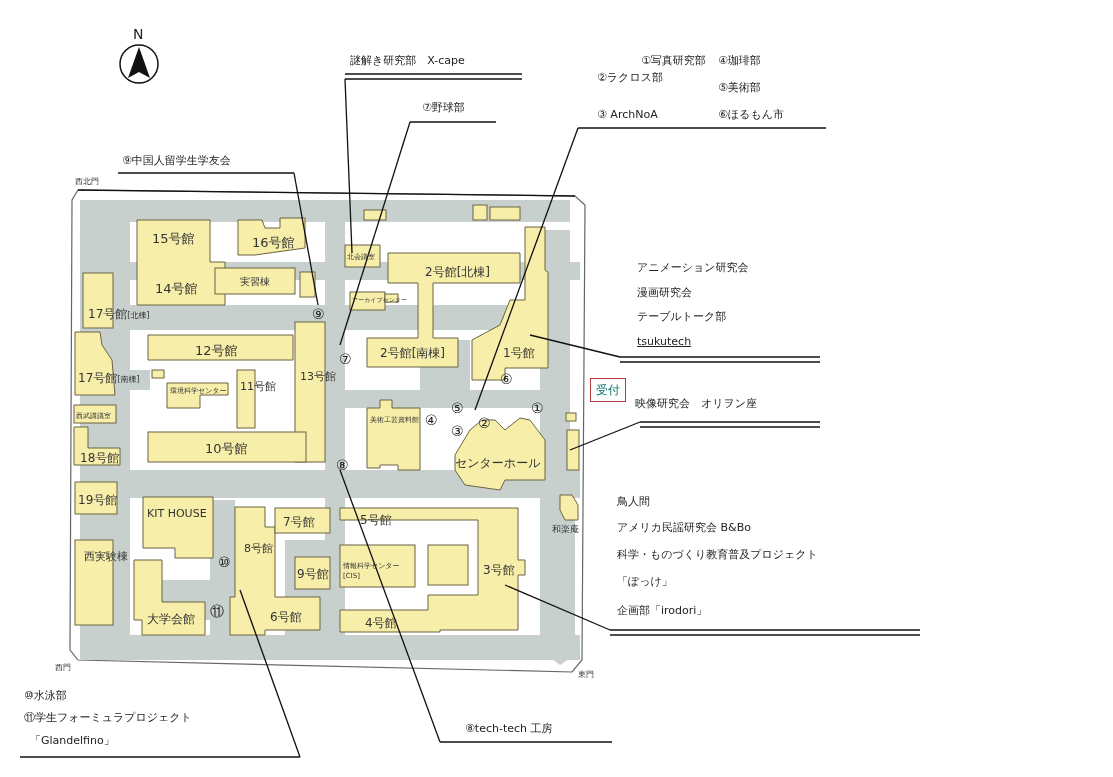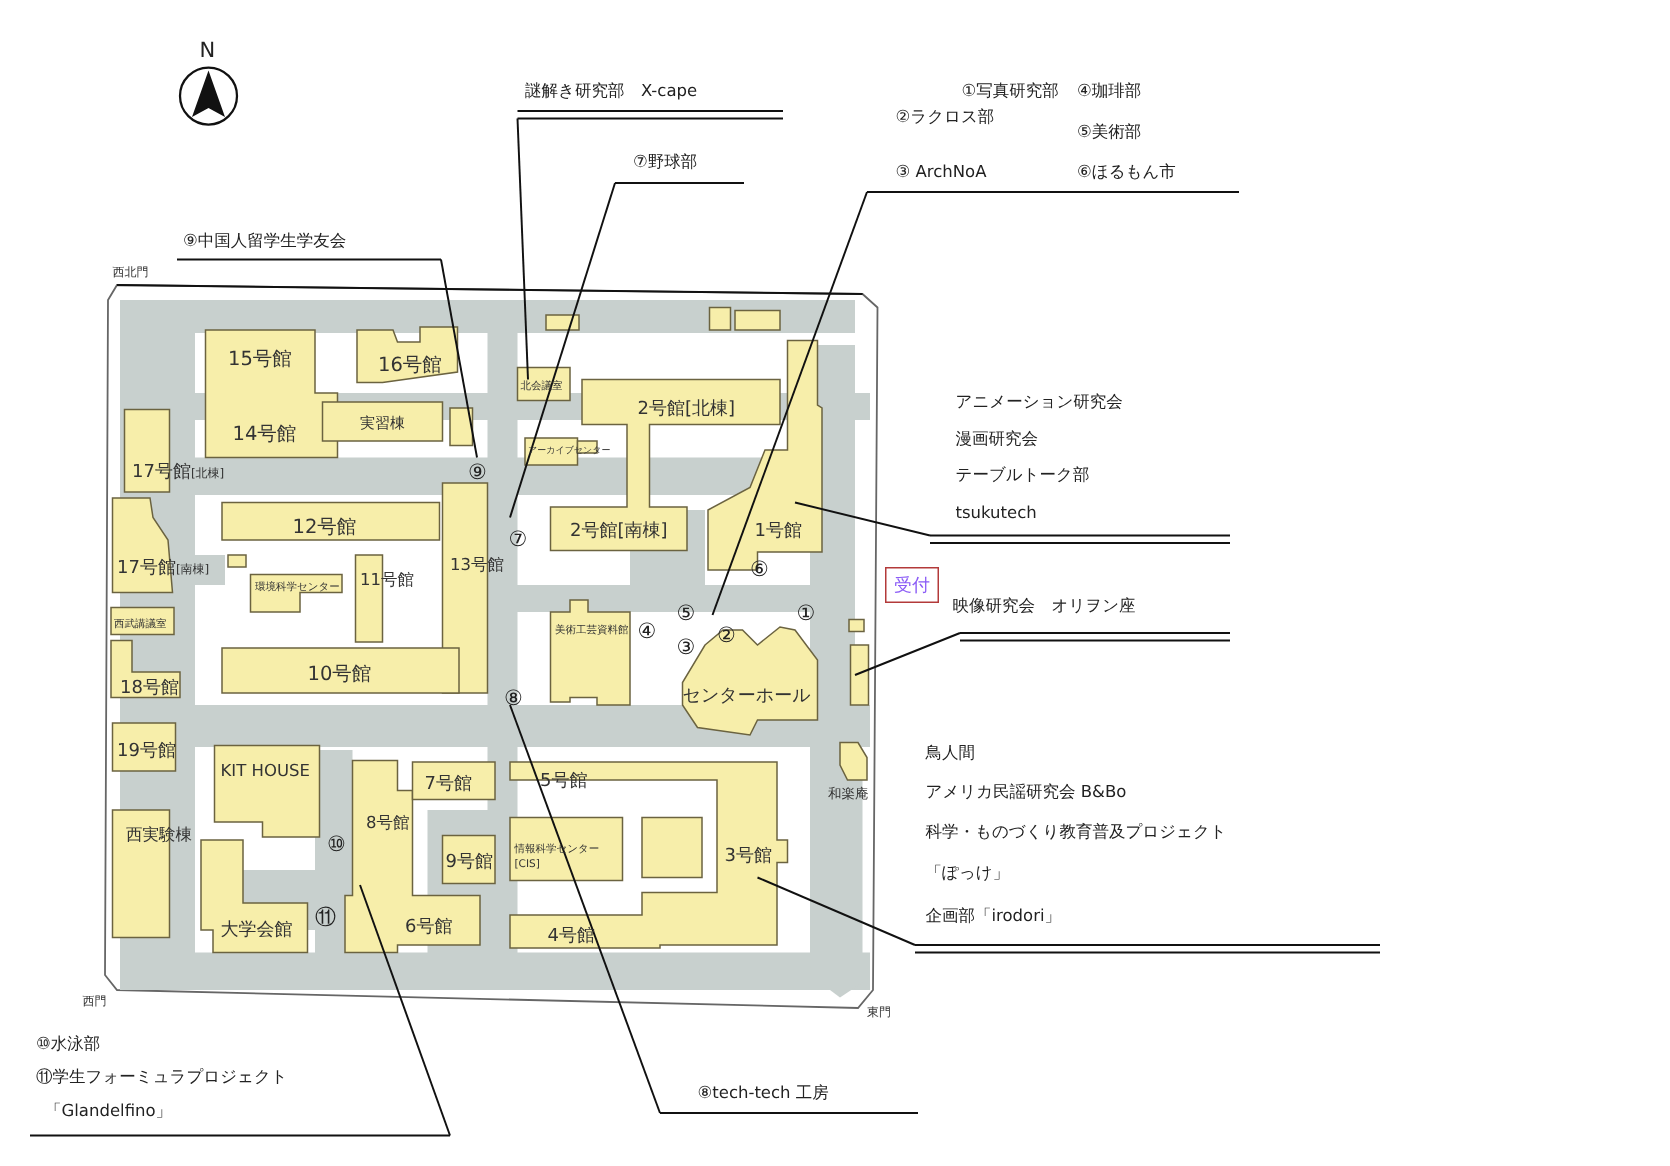--- a/index.html
+++ b/index.html
@@ -2,21 +2,21 @@
 <html><head>
 <meta charset="utf-8">
 <style>
   html, body { margin:0; padding:0; background:#ffffff; }
   body { width:1113px; height:777px; position:relative; overflow:hidden;
          font-family: "DejaVu Sans", "Liberation Sans", sans-serif; color:#222; }
   #map { position:absolute; left:0; top:0; }
   .lbl { position:absolute; font-size:11px; color:#222; white-space:nowrap; line-height:1; }
   .bldg-text { font-family:"DejaVu Sans", sans-serif; fill:#333; }
   .reception { position:absolute; left:590px; top:378px; width:34px; height:22px;
-     border:1.5px solid #b33a3a; font-size:12px; display:flex; align-items:center; justify-content:center; color:#8b5cf6; background:#fff; }
+     border:1.5px solid #b33a3a; font-size:12px; display:flex; align-items:center; justify-content:center; color:#0f766e; background:#fff; }
   .compass-n { position:absolute; left:133px; top:26px; font-size:14px; }
 </style>
 </head>
 <body>
 
 <svg id="map" width="1113" height="777" viewBox="0 0 1113 777">
 
   <polygon points="78,190 575,196 585,205 582,660 572,672 78,660 70,650 72,200" fill="#ffffff" stroke="#666" stroke-width="1.2"></polygon>
 
   <g fill="#c8d0ce">
@@ -176,21 +176,21 @@
 <div class="lbl" style="left:597px;top:55px;margin-left:44px;">①写真研究部</div>
 <div class="lbl" style="left:597px;top:72px;">②ラクロス部</div>
 <div class="lbl" style="left:597px;top:109px;">③ ArchNoA</div>
 <div class="lbl" style="left:718px;top:55px;">④珈琲部</div>
 <div class="lbl" style="left:718px;top:82px;">⑤美術部</div>
 <div class="lbl" style="left:718px;top:109px;">⑥ほるもん市</div>
 
 <div class="lbl" style="left:637px;top:262px;">アニメーション研究会</div>
 <div class="lbl" style="left:637px;top:287px;">漫画研究会</div>
 <div class="lbl" style="left:637px;top:311px;">テーブルトーク部</div>
-<div class="lbl" style="left:637px;top:336px;">tsukutech</div>
+<div class="lbl" style="left:637px;top:336px;text-decoration:underline;">tsukutech</div>
 
 <div class="lbl" style="left:635px;top:398px;">映像研究会　オリヲン座</div>
 
 <div class="lbl" style="left:617px;top:496px;text-align:right;">鳥人間</div>
 <div class="lbl" style="left:617px;top:522px;">アメリカ民謡研究会 B&amp;Bo</div>
 <div class="lbl" style="left:617px;top:549px;">科学・ものづくり教育普及プロジェクト</div>
 <div class="lbl" style="left:617px;top:576px;">「ぽっけ」</div>
 <div class="lbl" style="left:617px;top:605px;">企画部「irodori」</div>
 
 <div class="lbl" style="left:24px;top:690px;text-align:center;">⑩水泳部</div>

